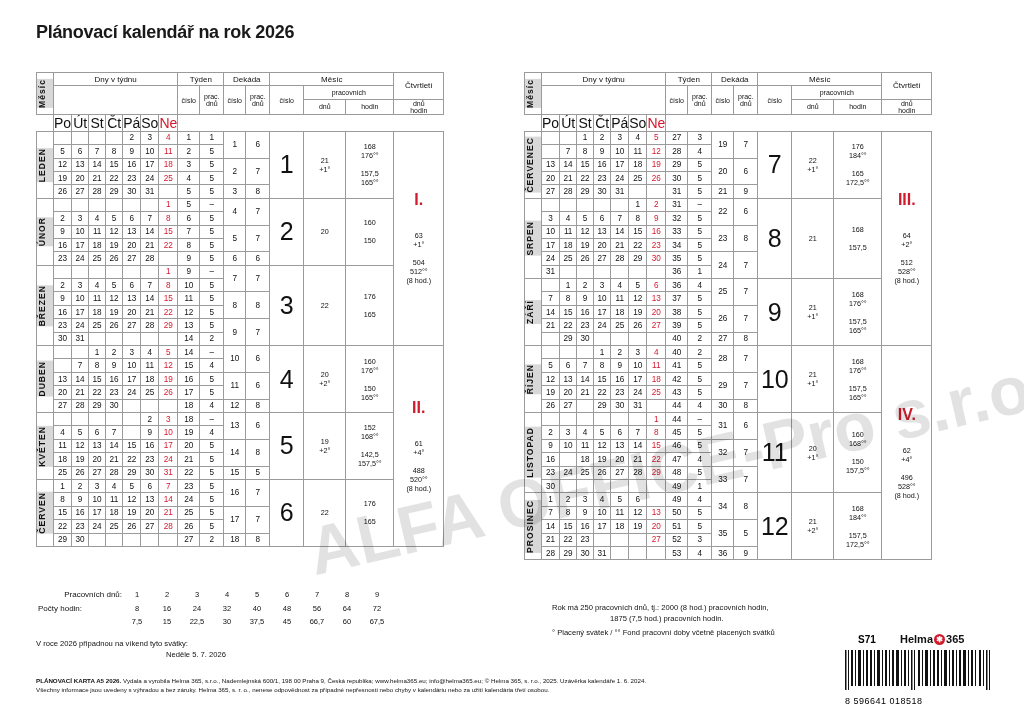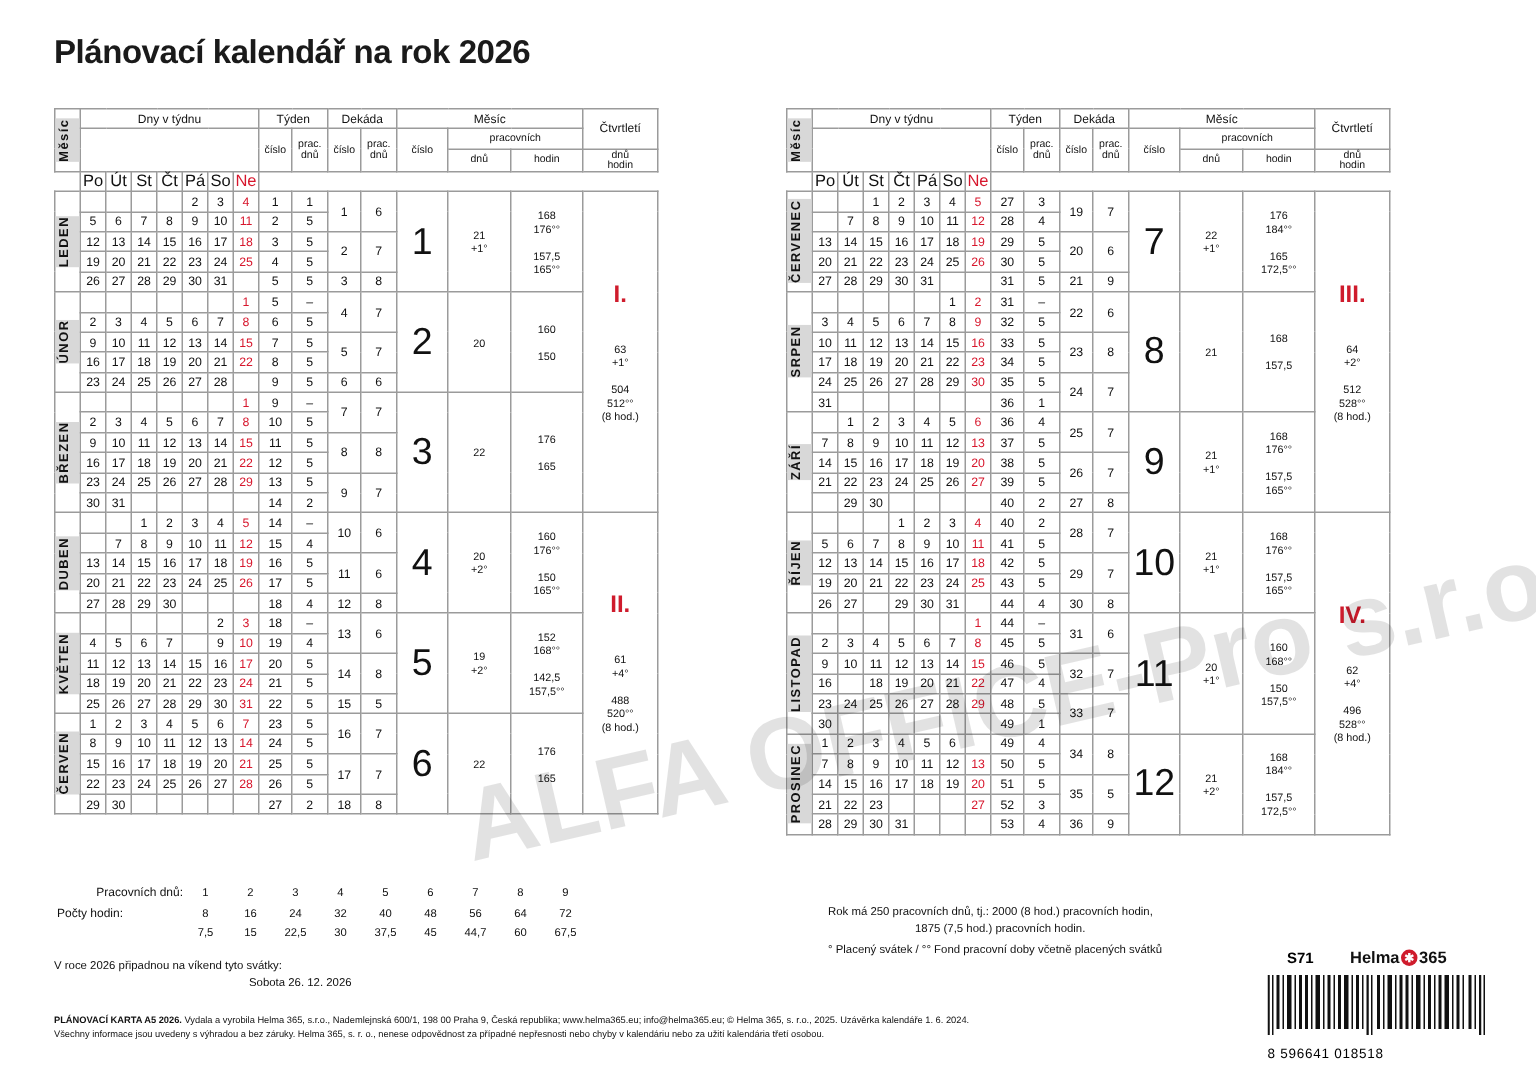--- a/index.html
+++ b/index.html
@@ -10,21 +10,21 @@
     font-family:"Liberation Sans", sans-serif;
     position:relative;
     overflow:hidden;
   }
   .page {
     position:absolute; left:0; top:0; width:1024px; height:720px;
     background:#ffffff;
   }
   .title {
     position:absolute; left:36px; top:22px;
-    font-size:22px; font-weight:bold; color:#1a1a1a; letter-spacing:-0.3px;
+    font-size:18px; font-weight:bold; color:#1a1a1a; letter-spacing:-0.3px;
   }
   .watermark {
     position:absolute; left:300px; top:430px;
     font-size:68px; font-weight:bold; color:#000;
     opacity:0.11;
     transform:rotate(-13deg);
     white-space:nowrap;
     pointer-events:none;
   }
   table.cal {
@@ -38,21 +38,21 @@
     text-align:center;
     vertical-align:middle;
     font-weight:normal;
     background:#fff;
     height:13.4px;
   }
   .hdr { background:#ffffff; font-weight:bold; font-size:8px; }
   .hdr-sm { font-size:7px; }
   .gray { background:#d8d8d8; }
   .gray2 { background:#e4e4e4; }
-  .dayhdr { font-weight:bold; font-size:11px; background:#fff; }
+  .dayhdr { font-weight:bold; font-size:14px; background:#fff; }
   .sun { color:#d7162c; font-weight:bold; }
   .holiday { background:#cf1b2c; color:#fff; font-weight:bold; }
   .bold { font-weight:bold; }
   .monthname {
     writing-mode:vertical-rl;
     transform:rotate(180deg);
     font-size:8.6px; font-weight:bold; letter-spacing:1px;
     background:#d8d8d8;
     width:16px;
   }
@@ -1044,31 +1044,31 @@
             <td style="border:none;">72</td>
           </tr>
           <tr>
             <td style="border:none;"></td>
             <td style="border:none;">7,5</td>
             <td style="border:none;">15</td>
             <td style="border:none;">22,5</td>
             <td style="border:none;">30</td>
             <td style="border:none;">37,5</td>
             <td style="border:none;">45</td>
-            <td style="border:none;">44,7</td>
+            <td style="border:none;">66,7</td>
             <td style="border:none;">60</td>
             <td style="border:none;">67,5</td>
           </tr>
         </tbody>
       </table>
   </div>
 
   <div style="position:absolute; left:36px; top:638px; width:330px;">
     <div class="footer-note">V roce 2026 připadnou na víkend tyto svátky:</div>
-    <div class="footer-note" style="padding-left:130px;">Sobota 26. 12. 2026</div>
+    <div class="footer-note" style="padding-left:130px;">Neděle 5. 7. 2026</div>
   </div>
 
   <div style="position:absolute; left:524px; top:602px; width:330px;margin-left:28px;">
     <div class="footer-note">Rok má 250 pracovních dnů, tj.: 2000 (8 hod.) pracovních hodin,</div>
     <div class="footer-note" style="padding-left:58px;">1875 (7,5 hod.) pracovních hodin.</div>
     <div class="footer-note" style="margin-top:3px;">° Placený svátek / °° Fond pracovní doby včetně placených svátků</div>
   </div>
 
   <div style="position:absolute; left:858px; top:634px;" class="sku">S71</div>
   <div style="position:absolute; left:900px; top:633px;" class="logo">

